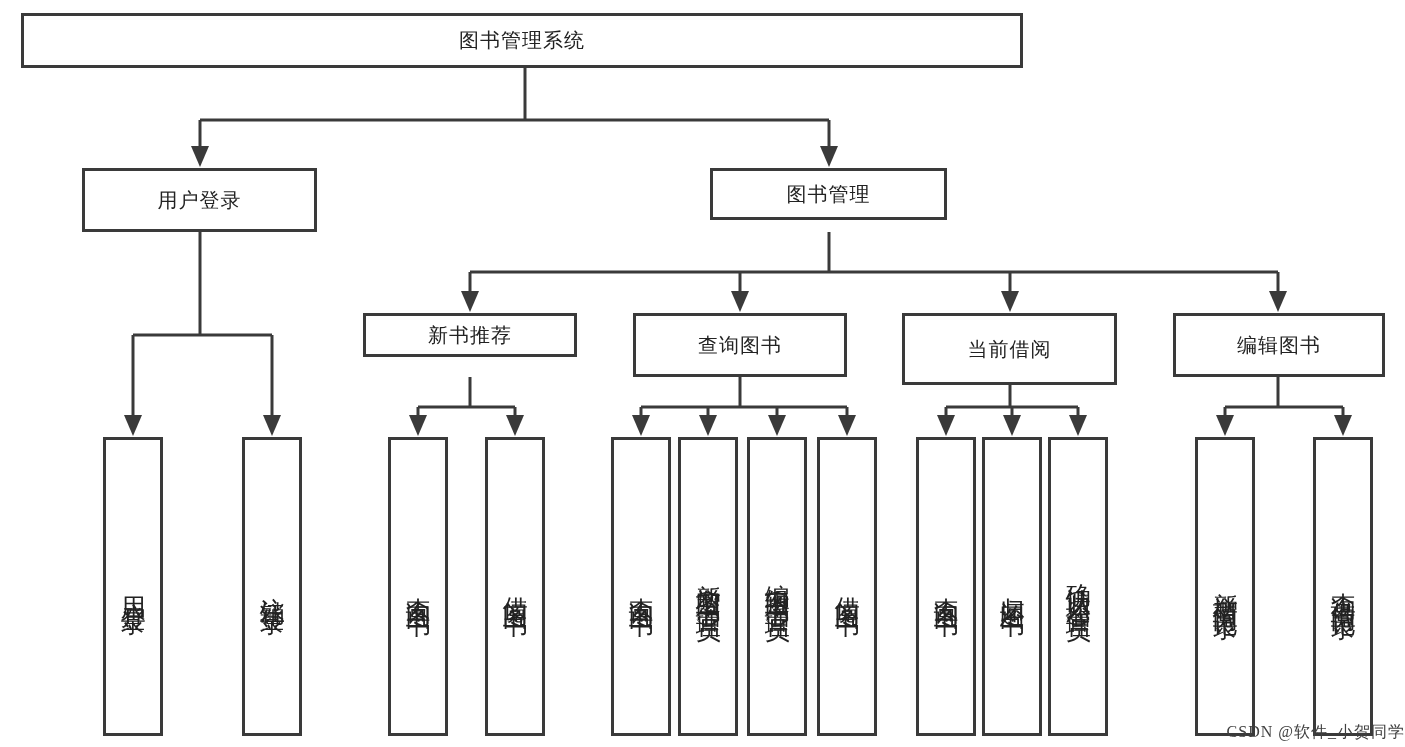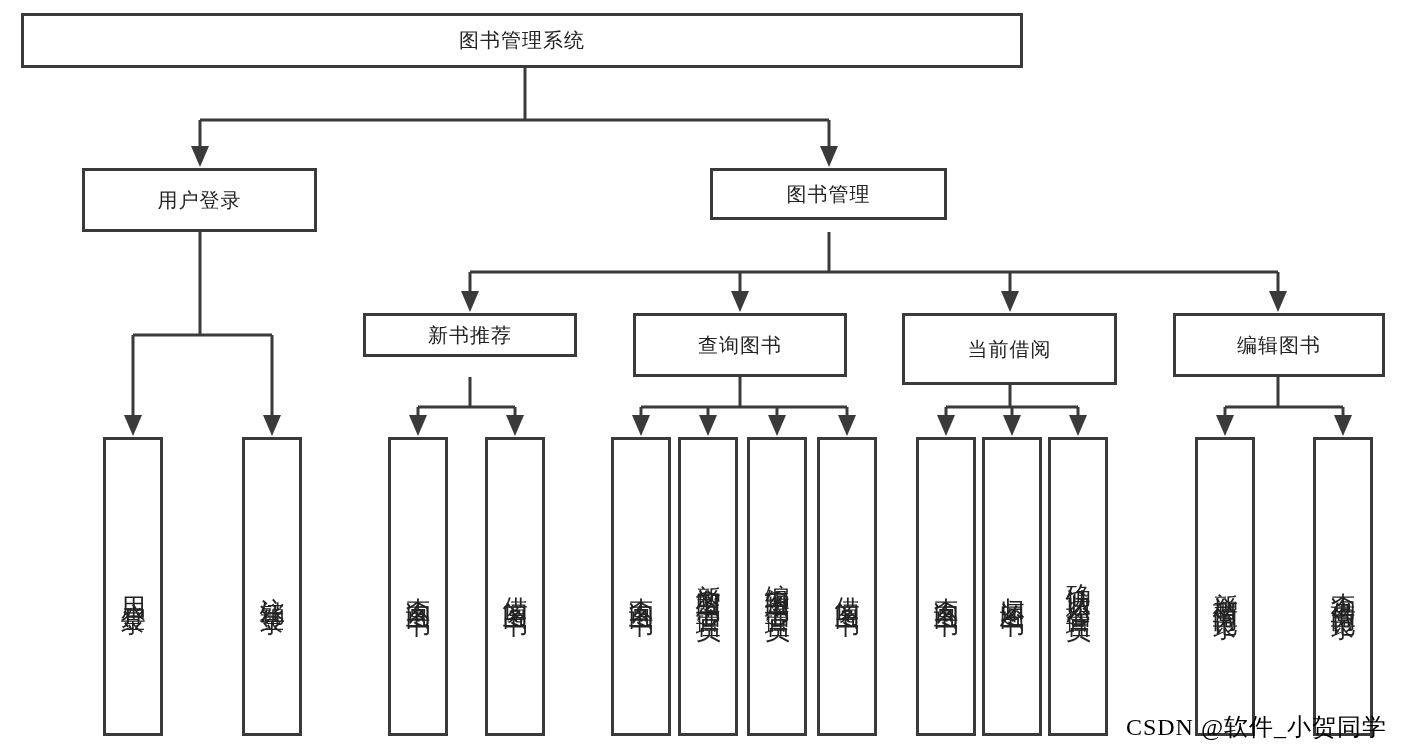--- a/index.html
+++ b/index.html
@@ -40,25 +40,25 @@
   }
   .vtext {
     writing-mode: vertical-lr;
     text-orientation: mixed;
     font-size: 25px;
     line-height: 1.1;
     letter-spacing: 5px;
   }
   .watermark {
     position: absolute;
-    right: 18px;
+    right: 0;
     bottom: 4px;
-    font-size: 24px;
+    font-size: 16px;
     letter-spacing: 1px;
-    color: #000000;
+    color: #404040;
     z-index: 10;
     white-space: nowrap;
   }
 </style>
 </head>
 <body>
 
 <div class="canvas">
 
   <svg class="connectors" viewBox="0 0 1405 747" xmlns="http://www.w3.org/2000/svg">

